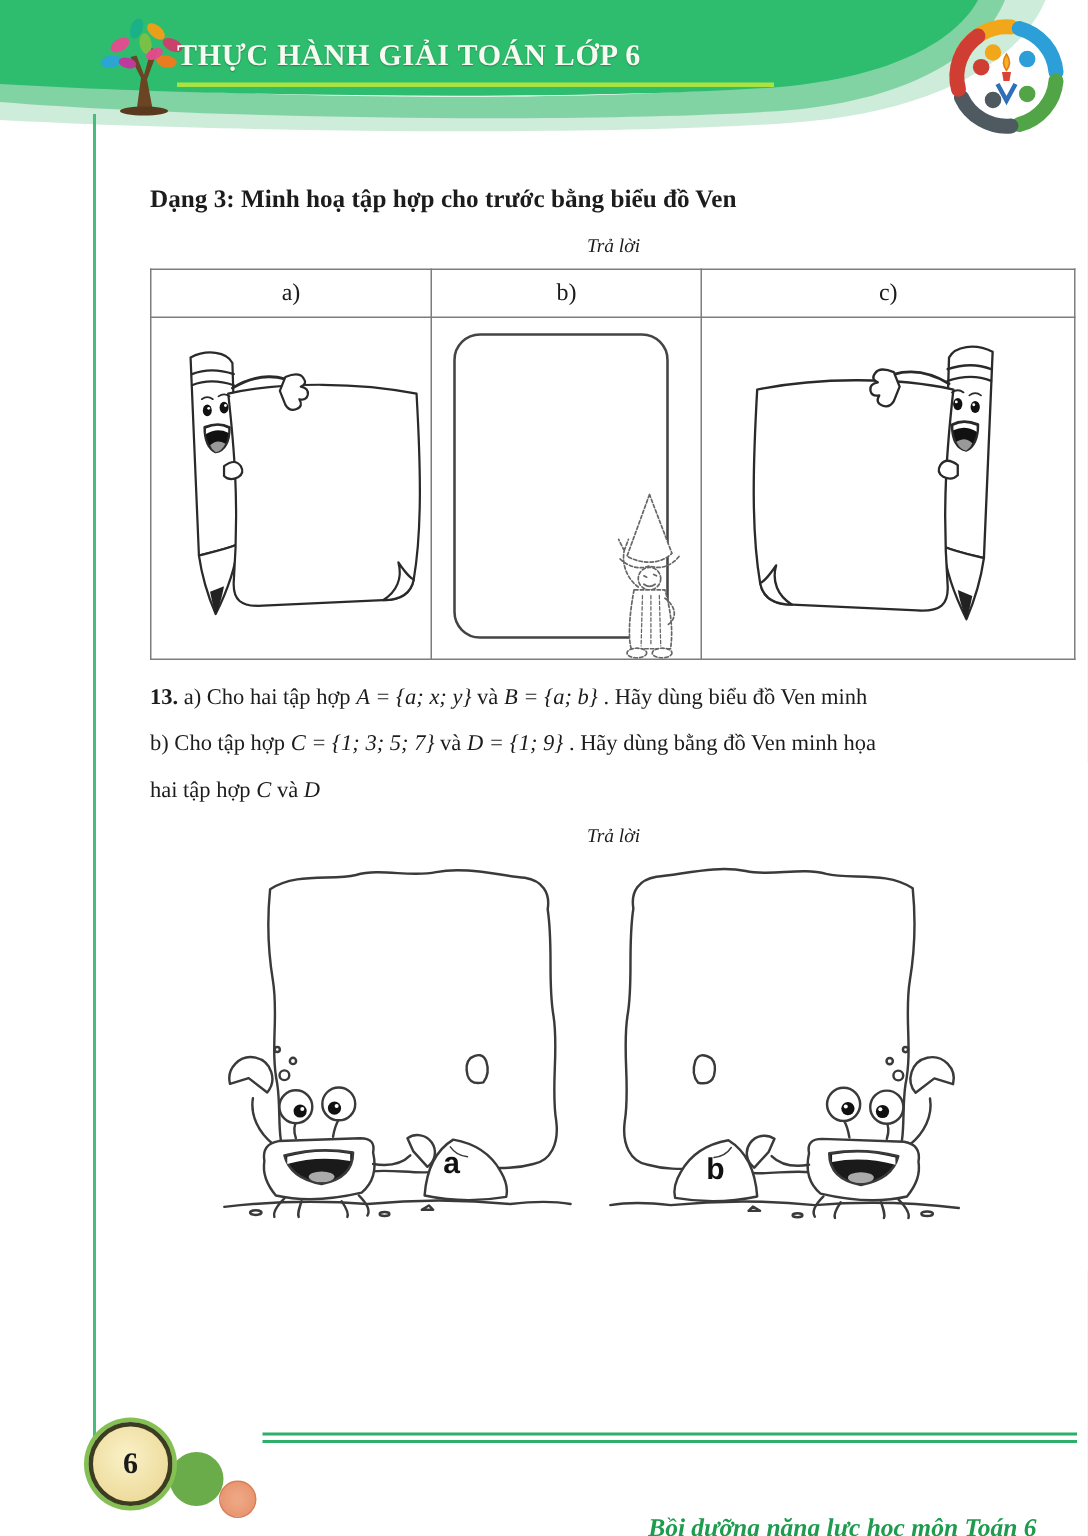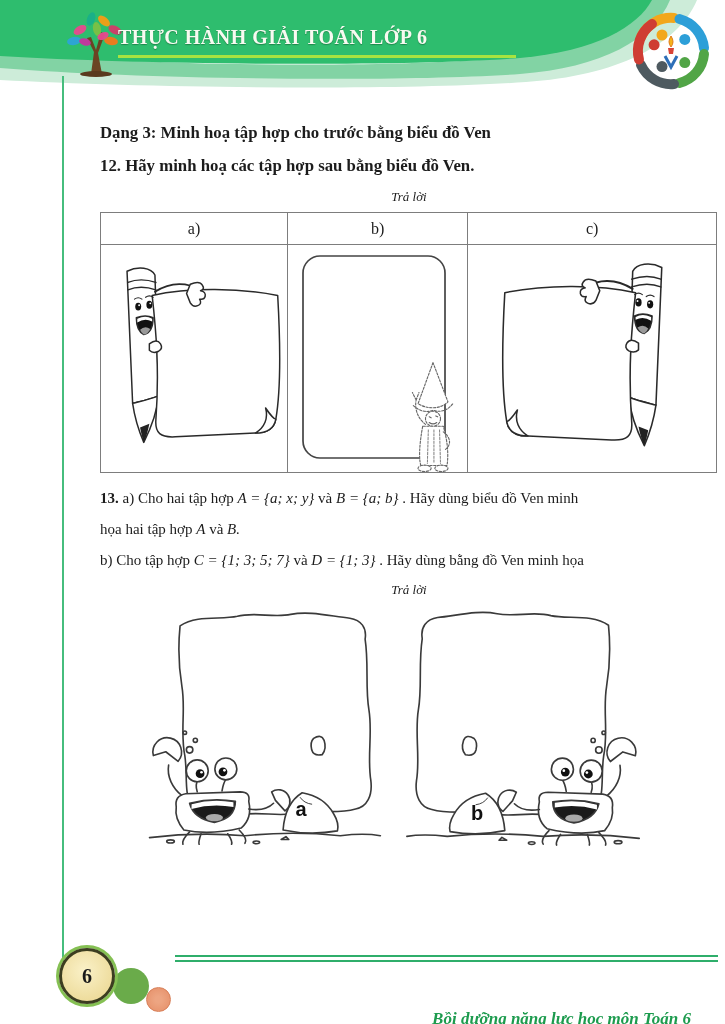--- a/index.html
+++ b/index.html
@@ -113,21 +113,20 @@
       <path d="M42,44 h6 l-1,6 h-4 Z" fill="#d94436"></path>
       <path d="M39,52 L45,63 L51,52" fill="none" stroke="#2d6fb8" stroke-width="3"></path>
     </svg>
   </div>
 
   <div class="vline"></div>
 
   <div class="main">
 
     <p class="p bold">Dạng 3: Minh hoạ tập hợp cho trước bằng biểu đồ Ven</p>
-    <p class="p bold">12. Hãy minh hoạ các tập hợp sau bằng biểu đồ Ven.</p>
 
 
     <p class="answer">Trả lời</p>
 
     <table class="vtable">
       <tbody>
           <tr>
         <th style="width:30%">a)</th>
         <th style="width:29.6%">b)</th>
         <th style="width:40.4%">c)</th>
@@ -182,22 +181,22 @@
           <svg class="pp mirror" width="226" height="218" viewBox="0 0 200 225">
             <use href="#pp-art" transform="translate(200,0) scale(-1,1)"></use>
           </svg>
         </td>
       </tr>
     </tbody>
       </table>
 
     <div class="q13block">
       <p class="p"><span class="bold">13.</span><span>  a) Cho hai tập hợp </span><span class="m">A = {a; x; y}</span><span> và </span><span class="m">B = {a; b}</span><span> . Hãy dùng biểu đồ Ven minh</span></p>
-      <p class="p"><span>họa hai tập hợp </span><span class="m">A</span><span> và </span><span class="m">B.</span></p>
-      <p class="p"><span>b) Cho tập hợp </span><span class="m">C = {1; 3; 5; 7}</span><span>  và </span><span class="m">D = {1; 3}</span><span> . Hãy dùng bằng đồ Ven minh họa</span></p>
+      <p class="p"><span>b) Cho tập hợp </span><span class="m">C = {1; 3; 5; 7}</span><span>  và </span><span class="m">D = {1; 9}</span><span> . Hãy dùng bằng đồ Ven minh họa</span></p>
+      <p class="p"><span> hai tập hợp </span><span class="m">C</span><span>  và  </span><span class="m">D</span></p>
     </div>
 
     <p class="answer second">Trả lời</p>
 
     <div class="figures">
       <div class="fig left">
         <svg width="248" height="240" viewBox="0 0 260 250">
           <g id="crab-art" stroke="#3a3a3a" stroke-width="1.7" fill="none" stroke-linejoin="round" stroke-linecap="round">
 
             <path d="M42,20 C60,8 85,14 102,10 C120,5 140,12 158,8 C178,4 200,10 220,12 C232,14 238,22 236,34 C240,60 236,85 240,108 C244,132 238,158 242,182 C244,198 238,210 226,212 C205,218 185,212 166,216 C146,221 126,214 106,218 C88,221 66,216 54,208 C46,196 50,176 47,156 C42,132 48,108 44,84 C40,60 40,40 42,20 Z" fill="#fff"></path>

